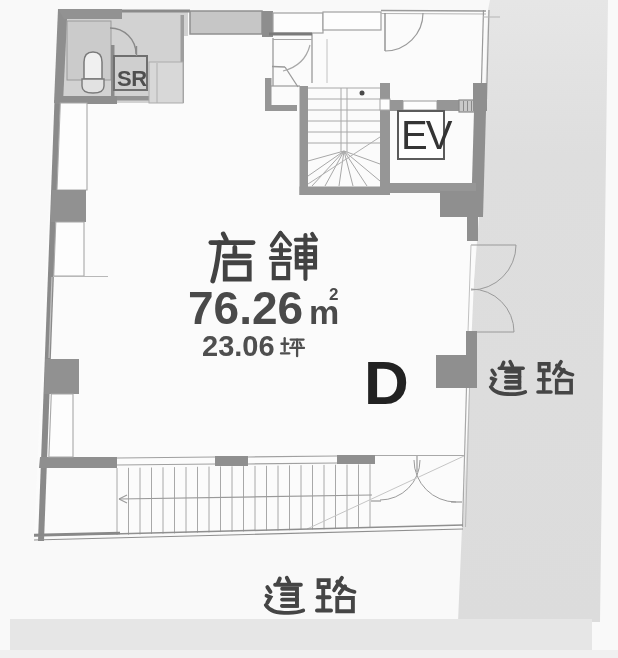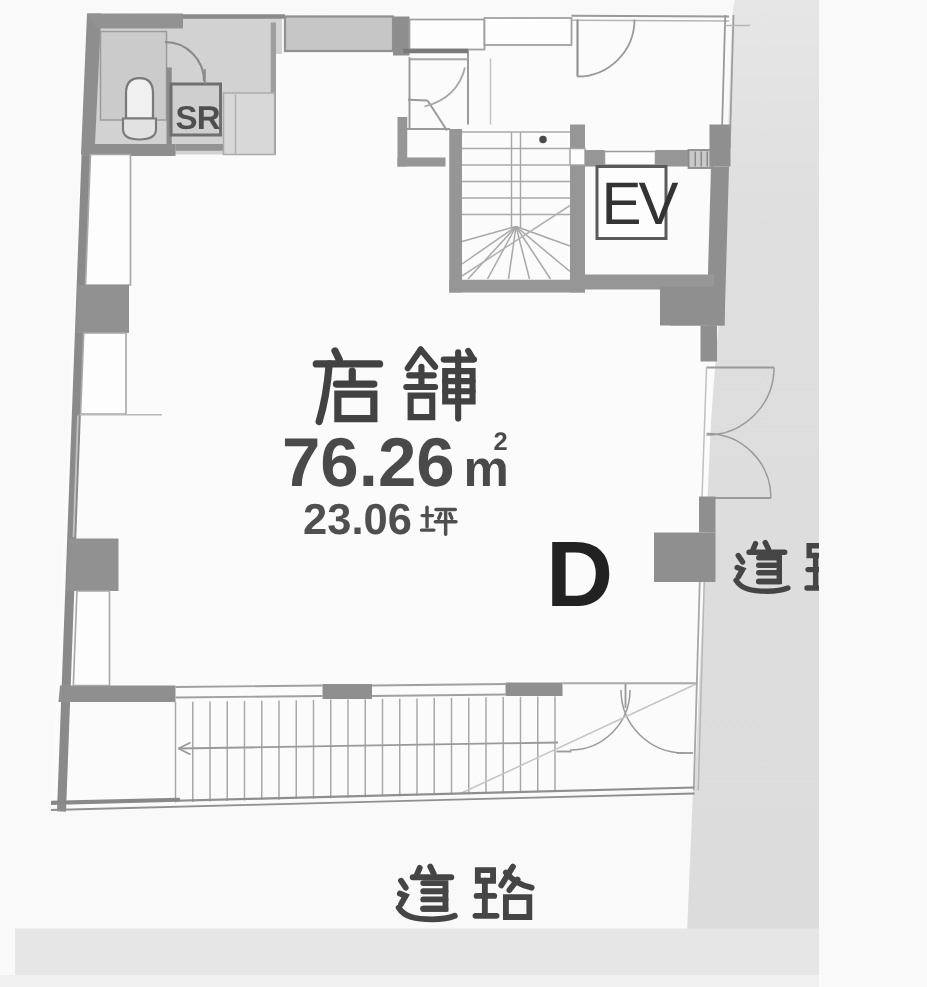--- a/index.html
+++ b/index.html
@@ -1,16 +1,16 @@
 <!DOCTYPE html>
 <html><head>
 <meta charset="utf-8">
 <style>
 html,body{margin:0;padding:0;background:#f9f9f9;}
-#wrap{width:546px;height:658px;position:relative;overflow:hidden;}
+#wrap{width:618px;height:658px;position:relative;overflow:hidden;}
 svg{display:block;filter:blur(0.5px);}
 text{font-family:"Liberation Sans",sans-serif;}
 </style>
 </head>
 <body>
 <div id="wrap">
 <svg width="618" height="658" viewBox="0 0 618 658" xmlns="http://www.w3.org/2000/svg">
 
 <defs>
 <linearGradient id="roadg" x1="0" y1="0" x2="0" y2="1">

